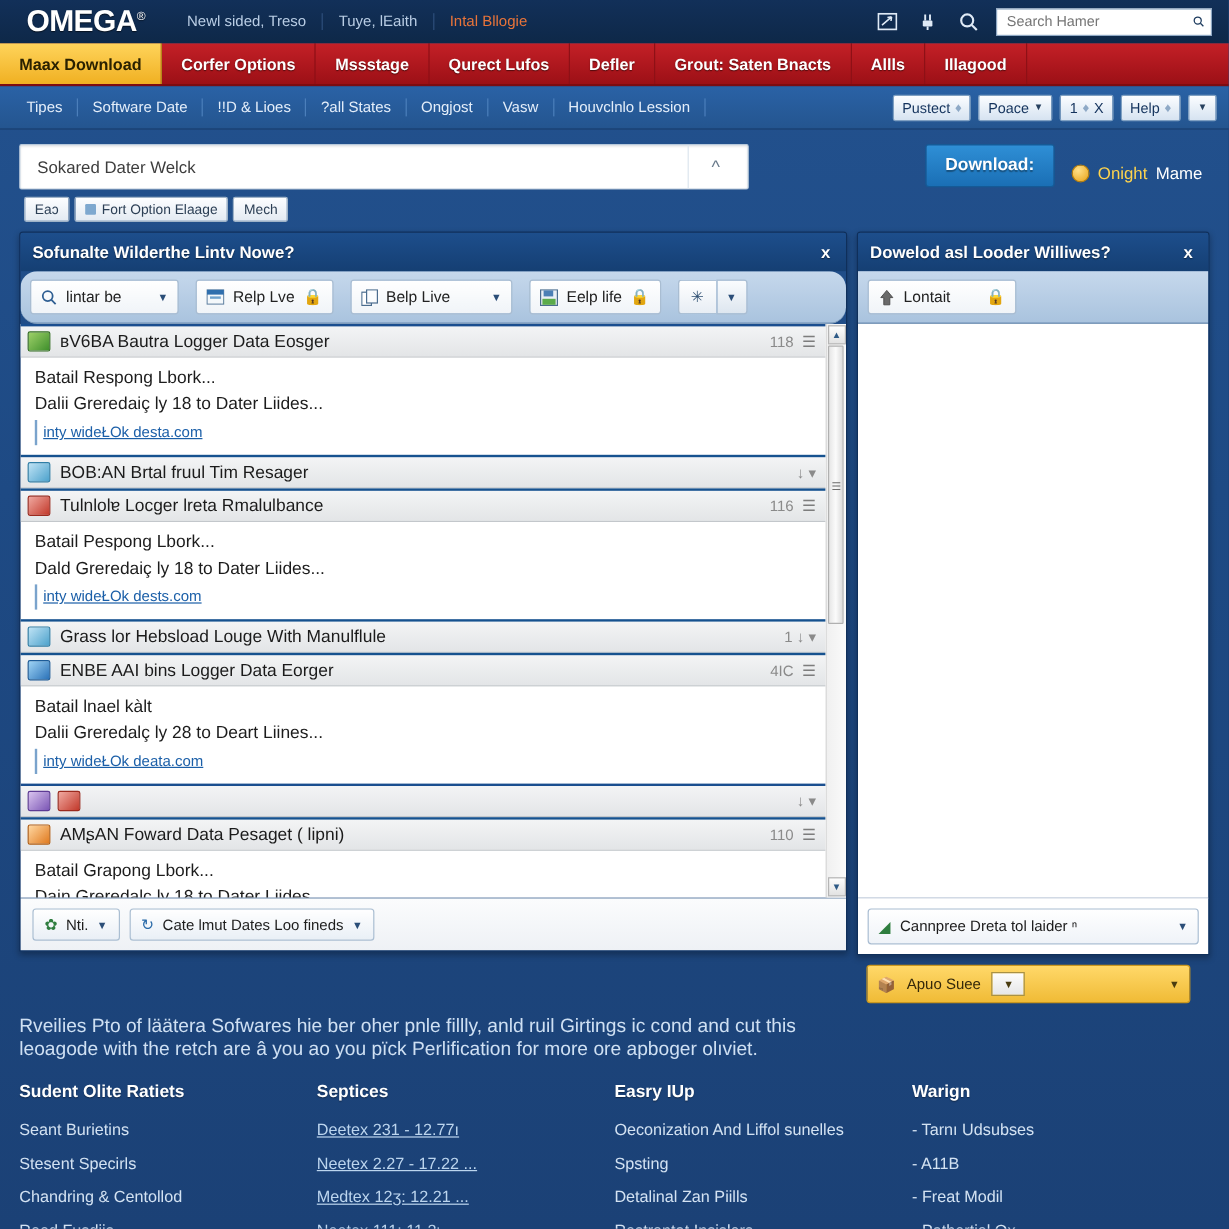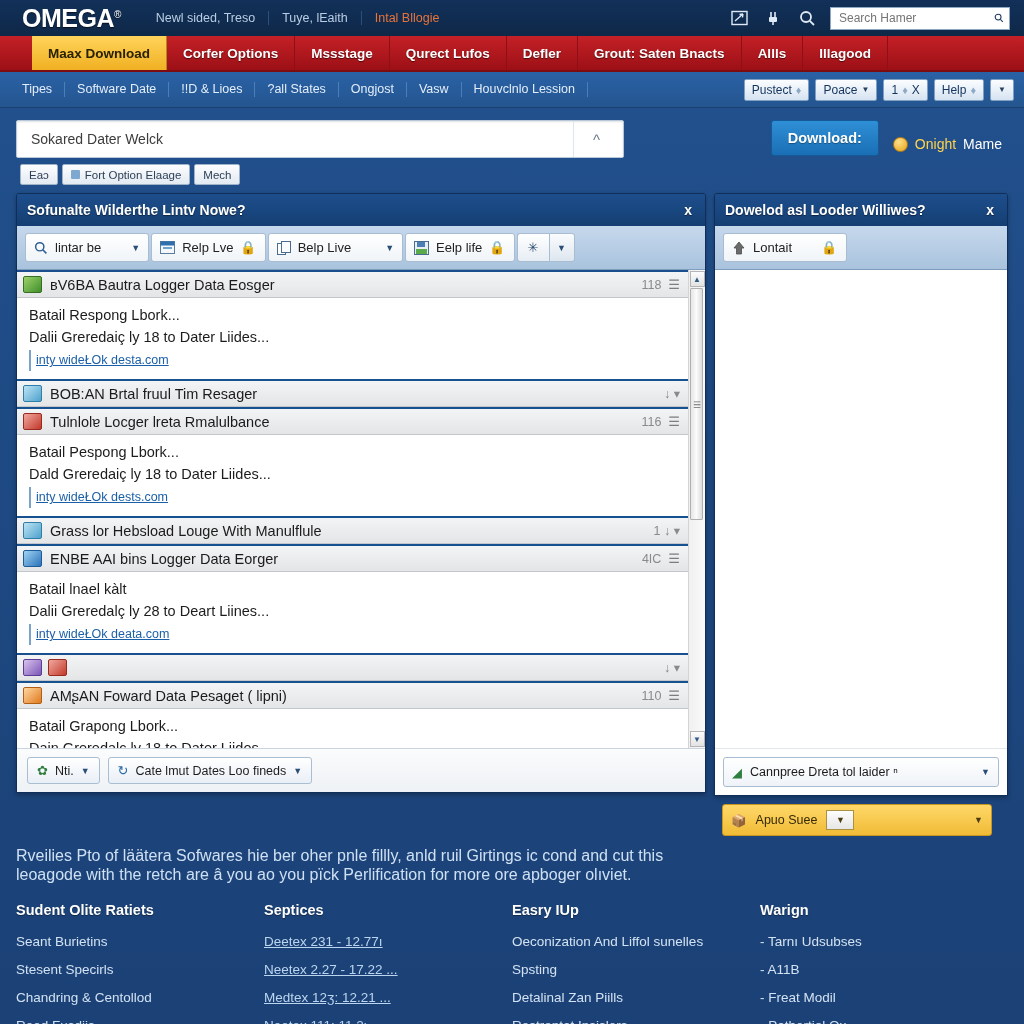--- a/index.html
+++ b/index.html
@@ -48,21 +48,21 @@
     border-bottom: 2px solid #7d0c11;
   }
   .rednav .tab {
     display: flex; align-items: center; padding: 0 16px; color: #fff;
     font-size: 13.5px; font-weight: bold; white-space: nowrap;
     border-right: 1px solid #8e1016; text-shadow: 0 1px 1px rgba(0,0,0,.55);
     cursor: pointer;
   }
   .rednav .tab.active {
     background: linear-gradient(180deg,#ffd45b 0%,#f0b022 100%);
-    color: #2a2100; text-shadow: none; border-right: 1px solid #b5881a; margin-left: 32px;
+    color: #2a2100; text-shadow: none; border-right: 1px solid #b5881a;
   }
   .rednav .filler { flex: 1; border-right: none; }
 
   
   .subnav {
     height: 36px; display: flex; align-items: center; padding: 0 10px;
     background: linear-gradient(180deg,#2a62a6 0%,#24558f 100%);
     border-bottom: 1px solid #1a4070;
   }
   .subnav .link {
@@ -130,22 +130,23 @@
 
   .panel-title {
     height: 32px; background: linear-gradient(180deg,#1d4e8c 0%,#153f73 100%);
     display: flex; align-items: center; padding: 0 10px;
     color: #fff; font-size: 14px; font-weight: bold; text-shadow: 0 1px 1px rgba(0,0,0,.5);
   }
   .panel-title .x { margin-left: auto; font-size: 14px; cursor: pointer; padding: 0 3px; }
 
   .panel-toolbar {
     background: linear-gradient(180deg,#c6d8ec 0%,#a9c3de 100%);
-    padding: 7px 8px; display: flex; align-items: center; gap: 2px;
+    padding: 7px 8px; display: flex; align-items: center; gap: 14px;
     border-bottom: 1px solid #7f9cbb;
+    border-radius: 14px;
   }
   .tb {
     height: 29px; background: linear-gradient(180deg,#ffffff 0%,#f0f4f8 100%);
     border: 1px solid #a9bdd2; border-radius: 3px;
     display: inline-flex; align-items: center; padding: 0 8px; gap: 7px;
     font-size: 13px; color: #1c1c1c; cursor: pointer; white-space: nowrap;
   }
   .tb .lbl { color: #222; }
   .tb .lockicon { color: #8fb4d6; font-size: 13px; }
   .tb .tcaret { color: #2b4e78; font-size: 9px; }

